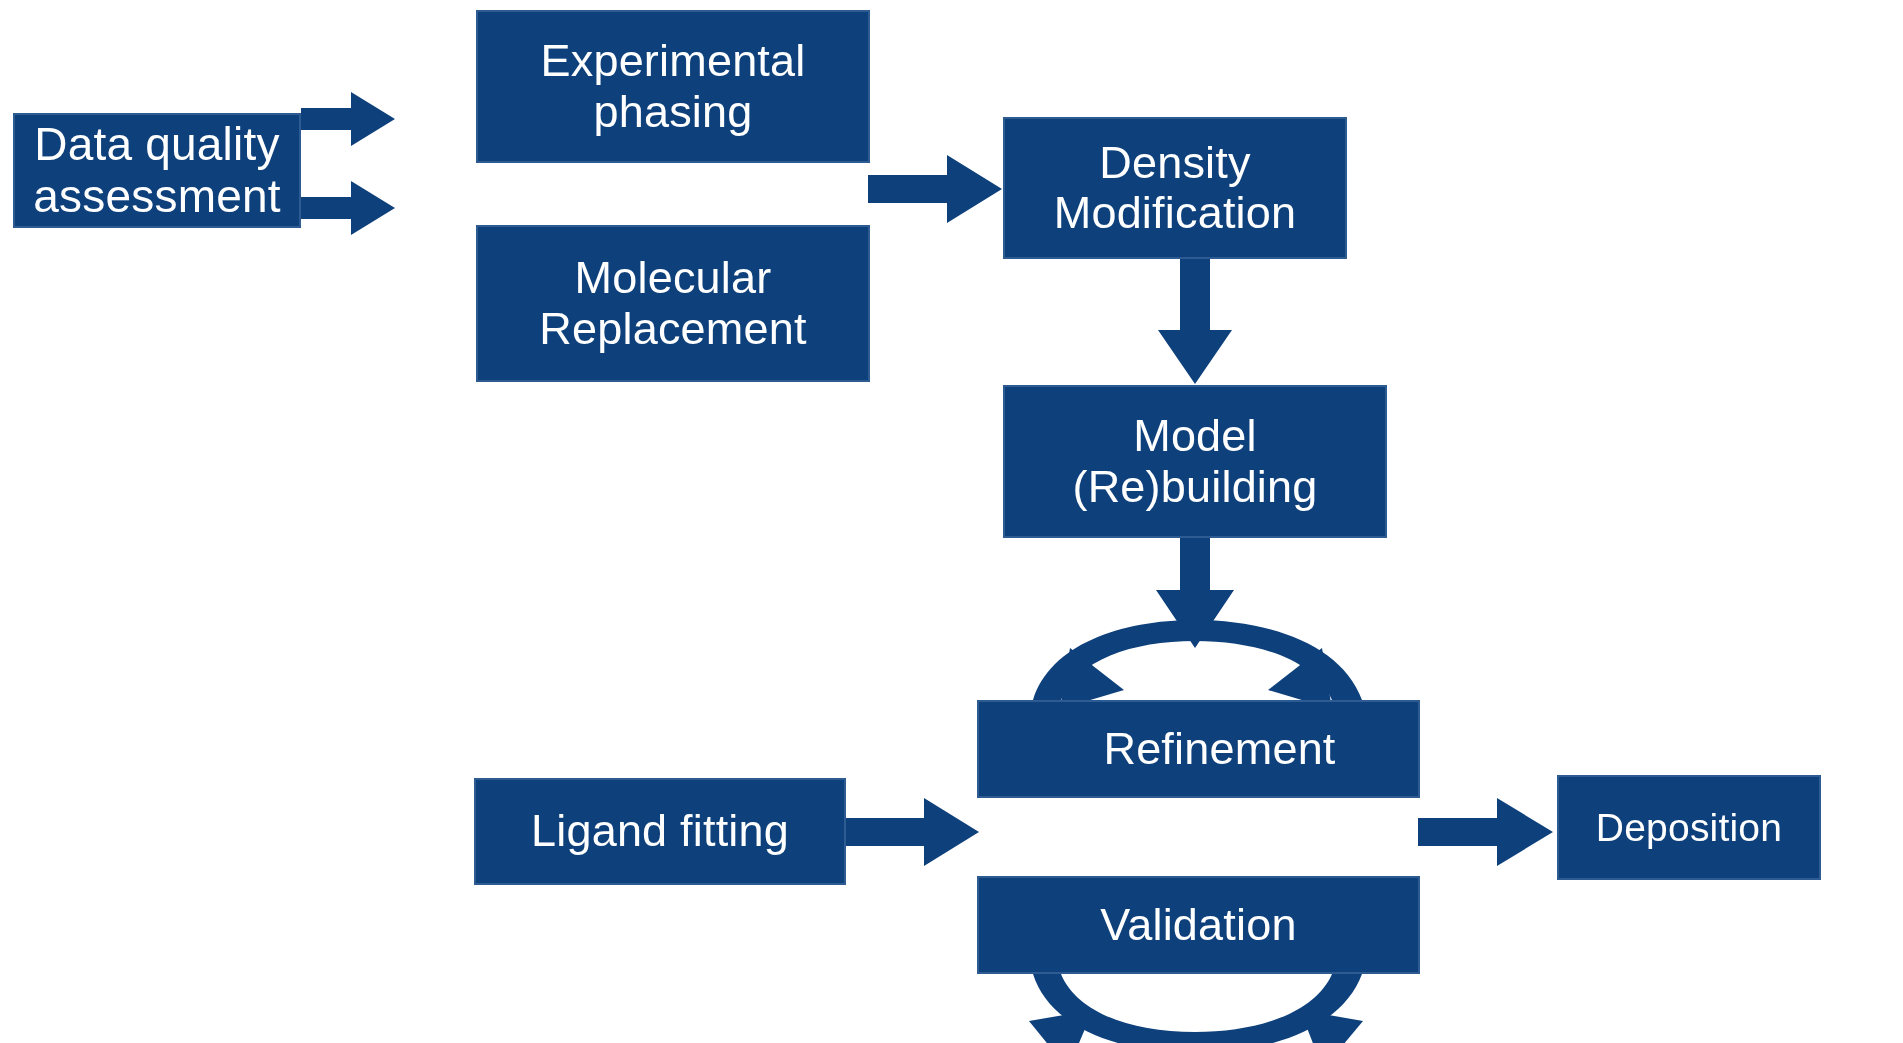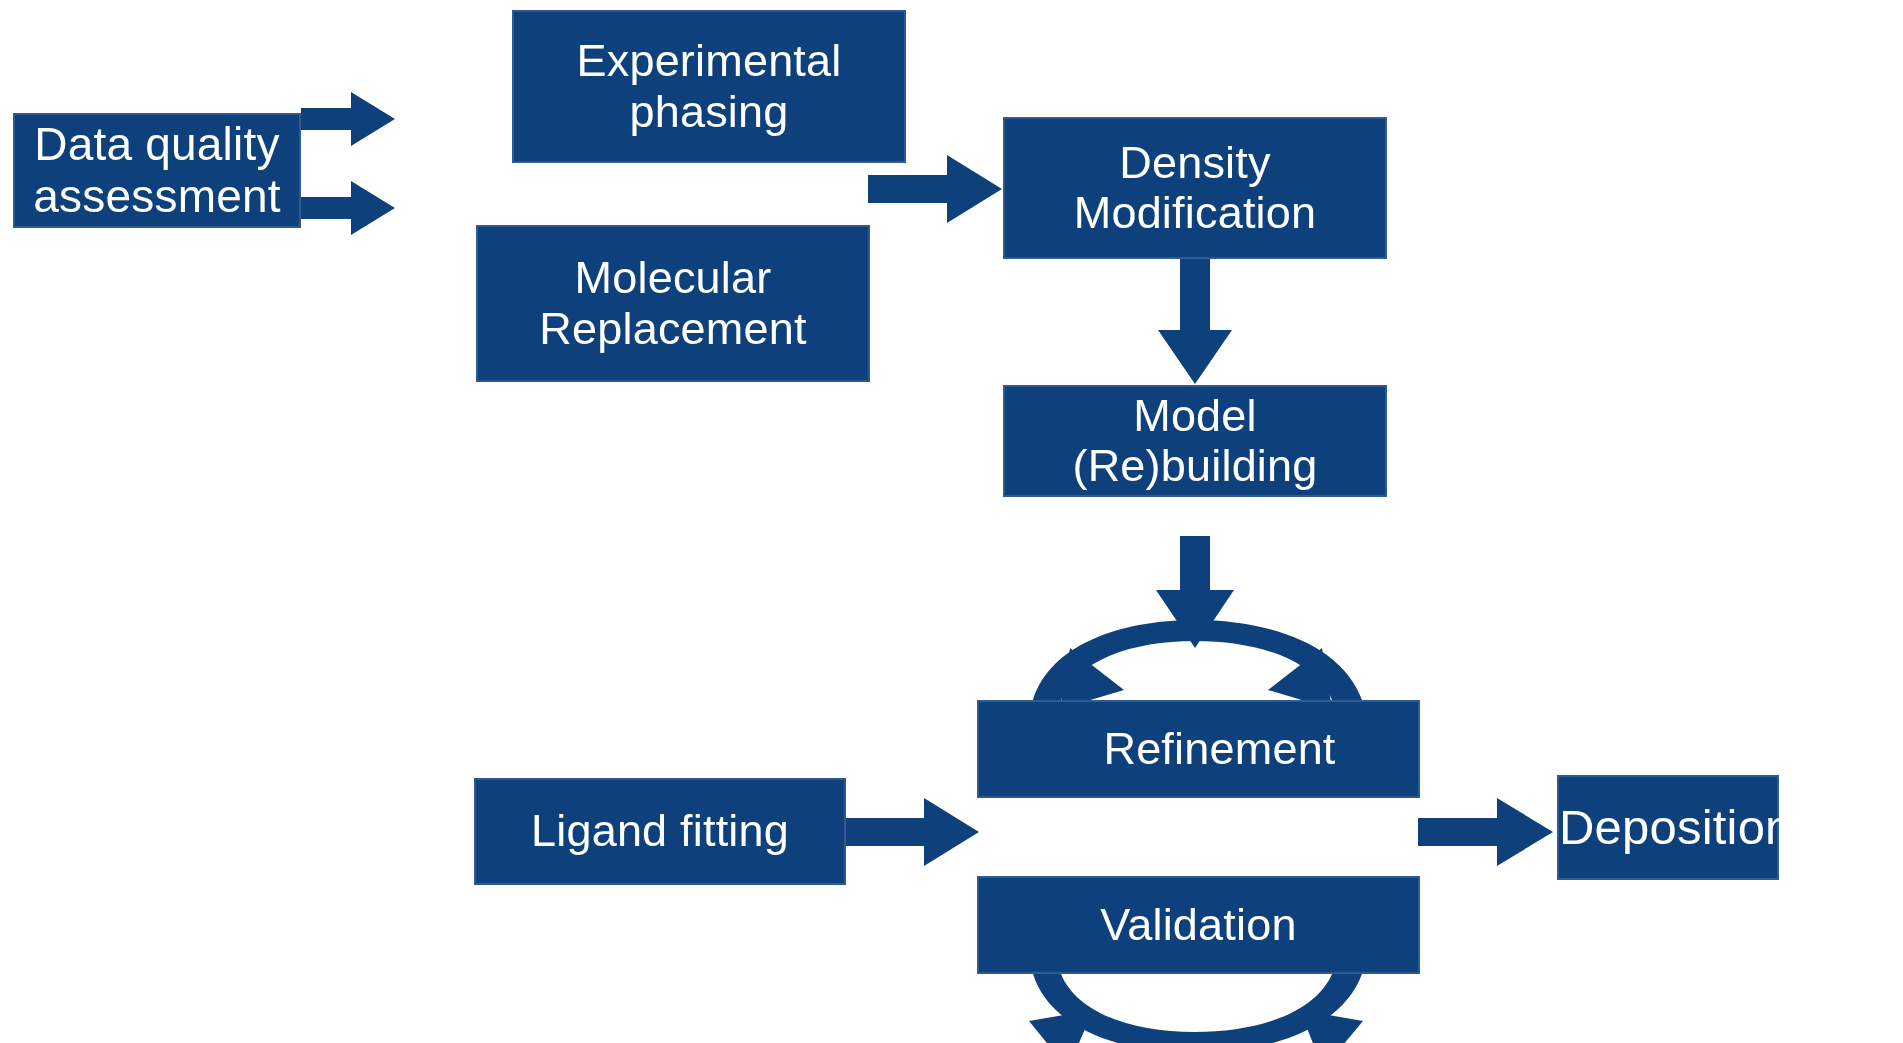--- a/index.html
+++ b/index.html
@@ -30,28 +30,28 @@
     line-height: 1.12;
     font-weight: 400;
     letter-spacing: 0.2px;
     white-space: pre-line;
     -webkit-font-smoothing: antialiased;
   }
   .node span { display: block; width: 100%; }
 
   
   #node-data-quality      { left: 13px;   top: 113px; width: 288px;  height: 115px; font-size: 46px; }
-  #node-experimental      { left: 476px;  top: 10px;  width: 394px;  height: 153px; font-size: 45px; margin-left: 36px; }
+  #node-experimental      { left: 476px;  top: 10px;  width: 394px;  height: 153px; font-size: 45px; }
   #node-molecular         { left: 476px;  top: 225px; width: 394px;  height: 157px; font-size: 45px; justify-content: flex-end; }
-  #node-density           { left: 1003px; top: 117px; width: 384px;  height: 142px; font-size: 45px; }
-  #node-model             { left: 1003px; top: 385px; width: 384px;  height: 112px; font-size: 45px; }
+  #node-density           { left: 1003px; top: 117px; width: 344px;  height: 142px; font-size: 45px; }
+  #node-model             { left: 1003px; top: 385px; width: 384px;  height: 153px; font-size: 45px; }
   #node-refinement        { left: 977px;  top: 700px; width: 443px;  height: 98px;  font-size: 45px; padding-left: 42px; }
   #node-validation        { left: 977px;  top: 876px; width: 443px;  height: 98px;  font-size: 45px; }
   #node-ligand            { left: 474px;  top: 778px; width: 372px;  height: 107px; font-size: 45px; text-align: center; }
-  #node-deposition        { left: 1557px; top: 775px; width: 222px;  height: 105px; font-size: 49px; }
+  #node-deposition        { left: 1557px; top: 775px; width: 264px;  height: 105px; font-size: 39px; }
 
   .arrow-svg {
     position: absolute;
     left: 0; top: 0;
     width: 1903px;
     height: 1043px;
     pointer-events: none;
   }
   .arrow-fill { fill: #0E417C; }
 </style>

